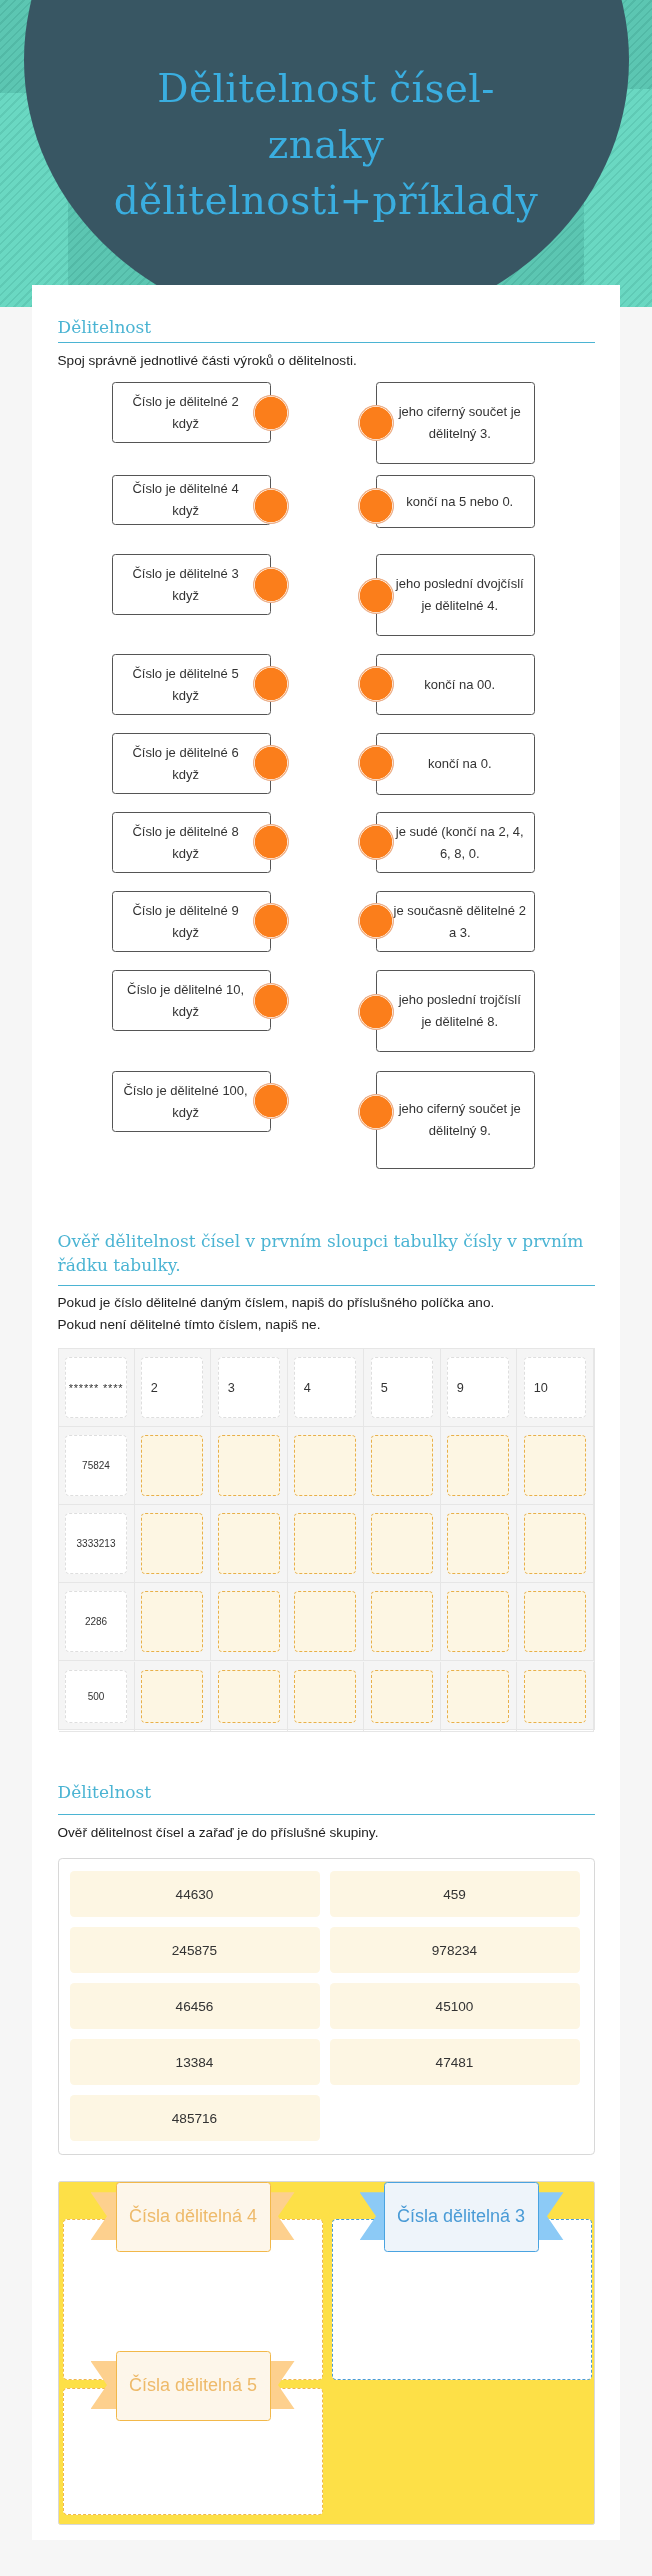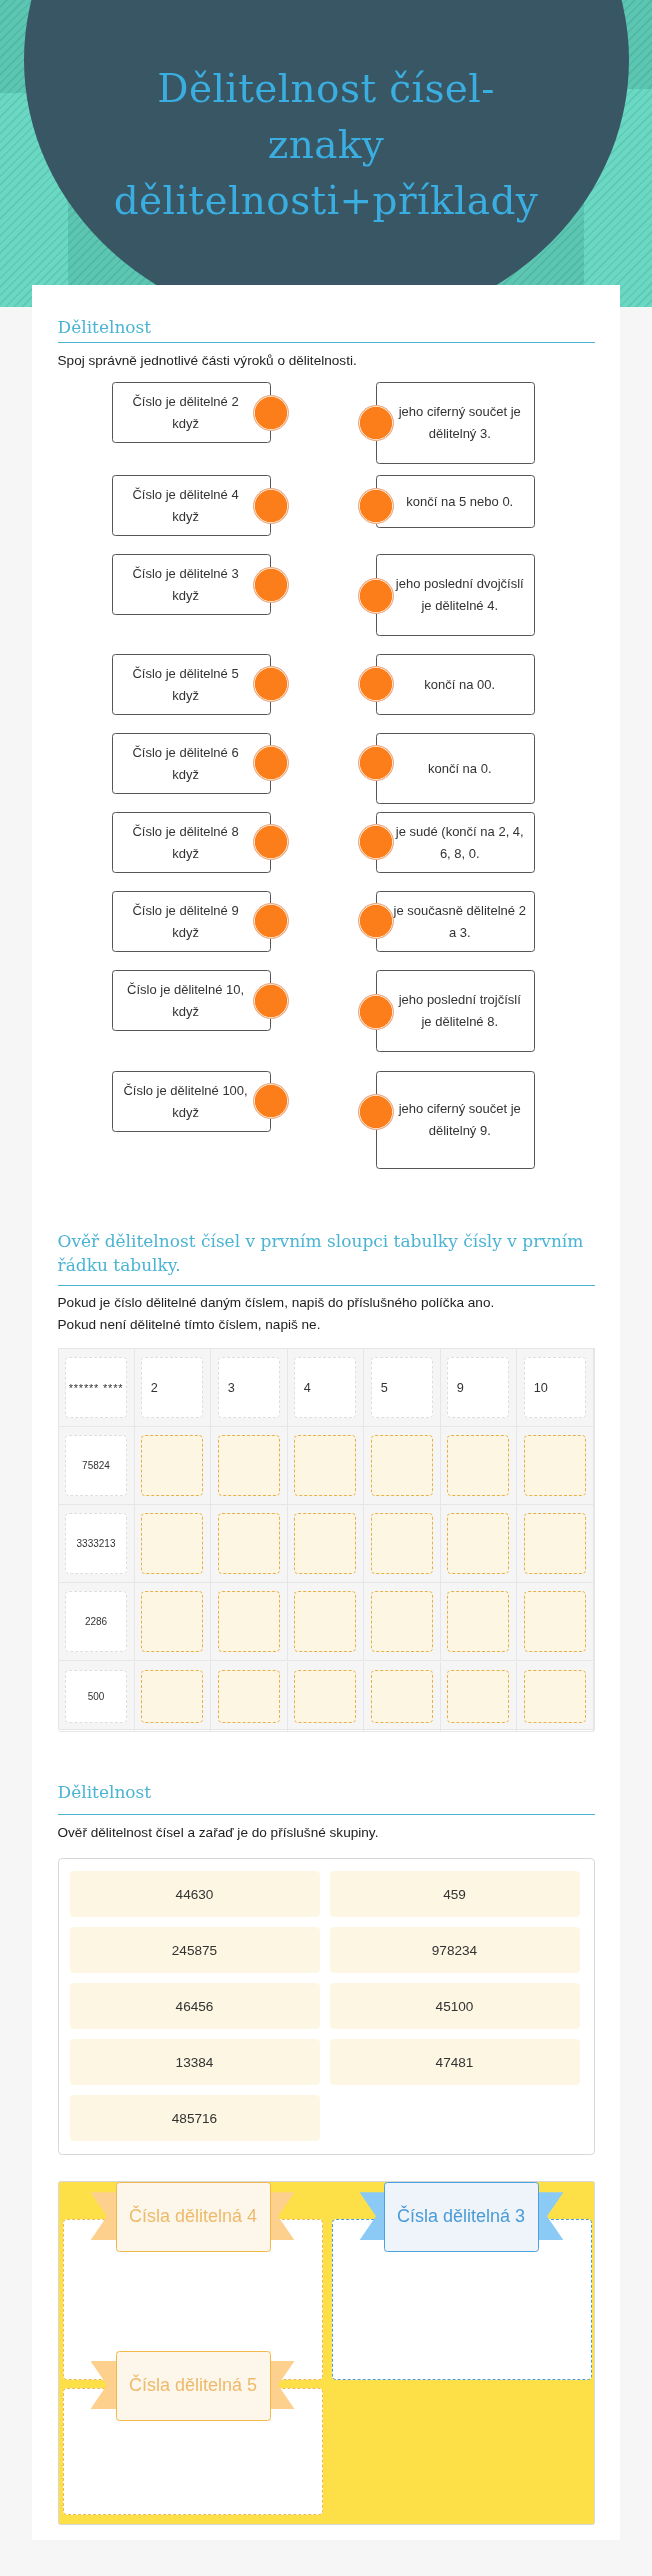--- a/index.html
+++ b/index.html
@@ -97,21 +97,21 @@
 
   <div class="sec-title" style="top:32px;">Dělitelnost</div>
   <div class="sec-rule" style="top:57px;"></div>
   <div class="sec-text" style="top:65px;">Spoj správně jednotlivé části výroků o dělitelnosti.</div>
 
   <div id="match-area">
       <div class="match-box" style="left:80px; top:97px; height:61px; padding-right:18.7px;">
         <span>Číslo je dělitelné 2 když</span>
       </div>
       <div class="dot" style="left:221px; top:110px;"></div>
-      <div class="match-box" style="left:80px; top:190px; height:61px; padding-right:18.7px;">
+      <div class="match-box" style="left:80px; top:190px; height:50px; padding-right:18.7px;">
         <span>Číslo je dělitelné 4 když</span>
       </div>
       <div class="dot" style="left:221px; top:203px;"></div>
       <div class="match-box" style="left:80px; top:269px; height:61px; padding-right:18.7px;">
         <span>Číslo je dělitelné 3 když</span>
       </div>
       <div class="dot" style="left:221px; top:282px;"></div>
       <div class="match-box" style="left:80px; top:369px; height:61px; padding-right:18.7px;">
         <span>Číslo je dělitelné 5 když</span>
       </div>
@@ -145,21 +145,21 @@
       </div>
       <div class="dot" style="left:326px; top:203px;"></div>
       <div class="match-box" style="left:344px; top:269px; height:82px; padding-left:15.3px;">
         <span>jeho poslední dvojčíslí je dělitelné 4.</span>
       </div>
       <div class="dot" style="left:326px; top:293px;"></div>
       <div class="match-box" style="left:344px; top:369px; height:61px; padding-left:15.3px;">
         <span>končí na 00.</span>
       </div>
       <div class="dot" style="left:326px; top:381px;"></div>
-      <div class="match-box" style="left:344px; top:448px; height:71px; padding-left:15.3px;">
+      <div class="match-box" style="left:344px; top:448px; height:62px; padding-left:15.3px;">
         <span>končí na 0.</span>
       </div>
       <div class="dot" style="left:326px; top:460px;"></div>
       <div class="match-box" style="left:344px; top:527px; height:61px; padding-left:15.3px;">
         <span>je sudé (končí na 2, 4, 6, 8, 0.</span>
       </div>
       <div class="dot" style="left:326px; top:539px;"></div>
       <div class="match-box" style="left:344px; top:606px; height:61px; padding-left:15.3px;">
         <span>je současně dělitelné 2 a 3.</span>
       </div>

